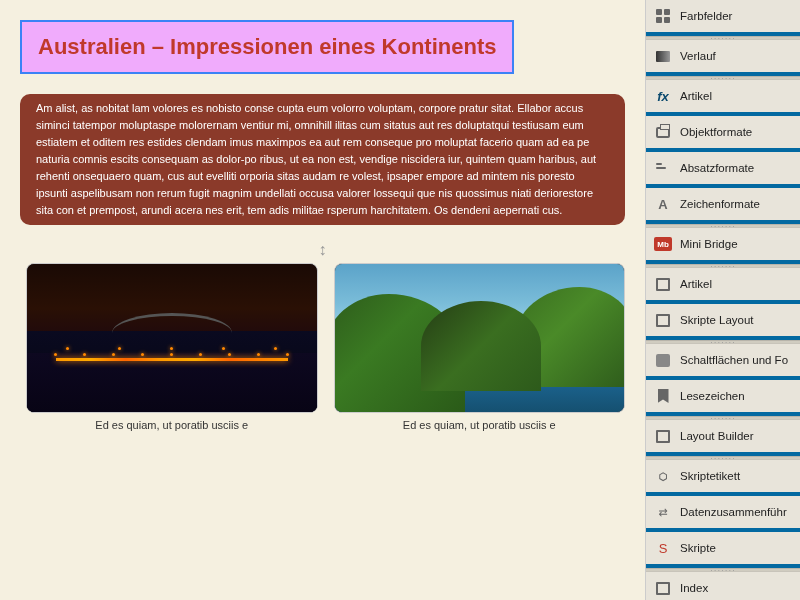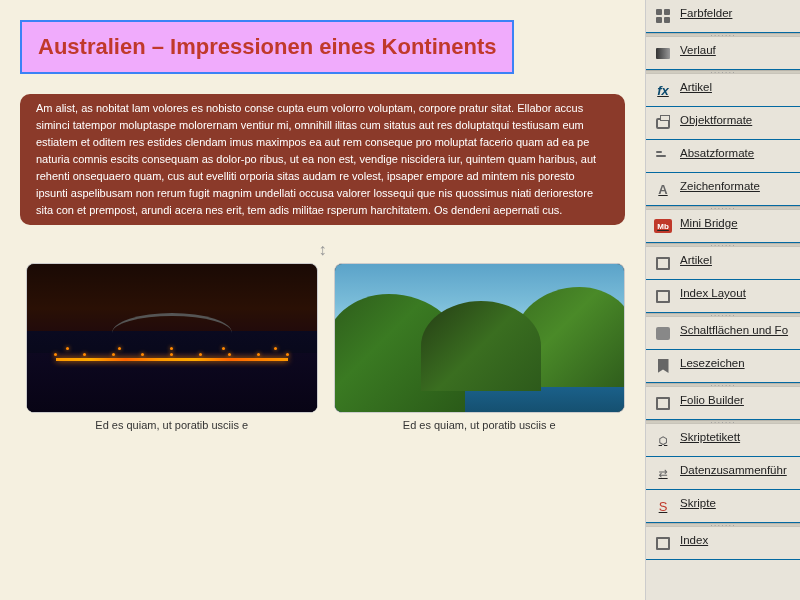--- a/index.html
+++ b/index.html
@@ -204,28 +204,28 @@
     .sidebar {
       width: 155px;
       background: #e8e4da;
       border-left: 1px solid #ccc;
       overflow-y: auto;
       overflow-x: hidden;
     }
 
     .sidebar-item {
       display: flex;
+      align-items: center;
       padding: 7px 8px;
       cursor: pointer;
-      border-bottom: 1px solid #0369a1;
+      border-bottom: 4px solid #0369a1;
       gap: 8px;
       font-size: 12px;
       color: #222;
       position: relative;
-      text-decoration: underline;
     }
 
     .sidebar-divider {
       height: 4px;
       background: #d0ccc0;
       border-top: 1px solid #b8b4aa;
       border-bottom: 1px solid #c8c4ba;
       position: relative;
     }
 
@@ -539,21 +539,21 @@
     <div class="icon-box">
       <div class="icon-artikel"></div>
     </div>
     <span class="sidebar-label">Artikel</span>
   </div>
 
   <div class="sidebar-item">
     <div class="icon-box">
       <div class="icon-liquid"></div>
     </div>
-    <span class="sidebar-label">Index Layout</span>
+    <span class="sidebar-label">Skripte Layout</span>
   </div>
 
   <div class="sidebar-divider"></div>
 
   <div class="sidebar-item">
     <div class="icon-box">
       <div class="icon-schalter"></div>
     </div>
     <span class="sidebar-label">Schaltflächen und Fo</span>
   </div>
@@ -564,21 +564,21 @@
     </div>
     <span class="sidebar-label">Lesezeichen</span>
   </div>
 
   <div class="sidebar-divider"></div>
 
   <div class="sidebar-item">
     <div class="icon-box">
       <div class="icon-folio"></div>
     </div>
-    <span class="sidebar-label">Folio Builder</span>
+    <span class="sidebar-label">Layout Builder</span>
   </div>
 
   <div class="sidebar-divider"></div>
 
   <div class="sidebar-item">
     <div class="icon-box">
       <span class="icon-skript-tag">⬡</span>
     </div>
     <span class="sidebar-label">Skriptetikett</span>
   </div>

